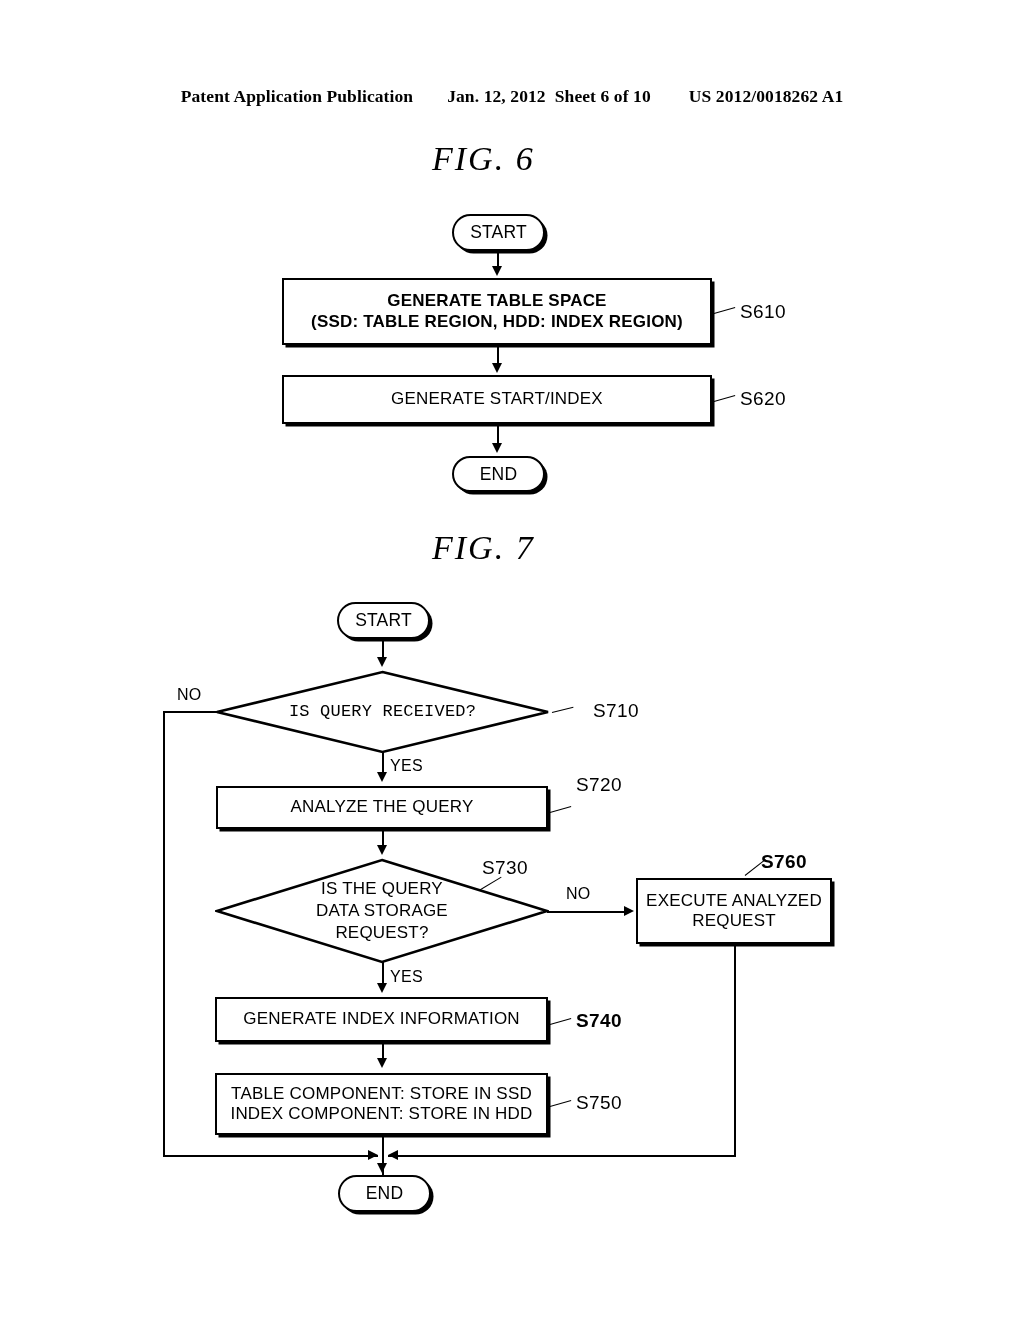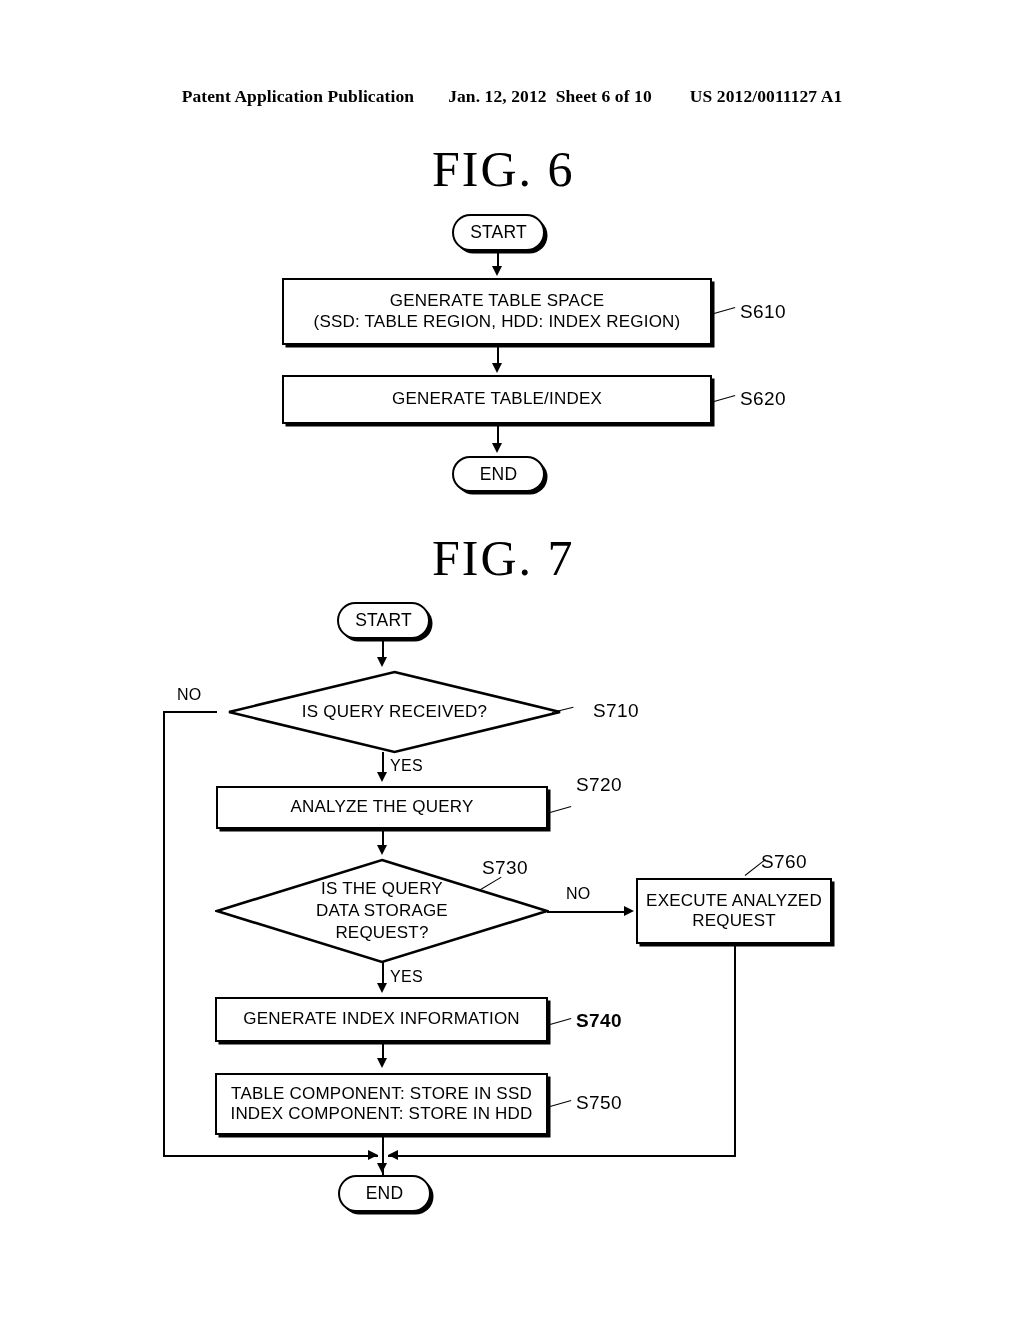--- a/index.html
+++ b/index.html
@@ -33,23 +33,24 @@
   }
   .page-header .hdr-pub { }
   .page-header .hdr-date { margin-left: 34px; }
   .page-header .hdr-sheet { margin-left: 9px; text-align: center; }
   .page-header .hdr-patno { margin-left: 38px; }
 
   
   .fig-title {
     position: absolute;
     font-family: "Liberation Serif", serif;
-    font-size: 50px;
+    font-size: 34px;
     letter-spacing: 2px;
     white-space: nowrap;
+    font-style: italic;
   }
 
   
   .node {
     position: absolute;
     box-sizing: border-box;
     background: #ffffff;
     border: 2.2px solid #000;
     display: flex;
     align-items: center;
@@ -145,55 +146,55 @@
     white-space: nowrap;
   }
 </style>
 </head>
 <body>
 
 <div class="page-header">
   <span class="hdr-pub">Patent Application Publication</span>
   <span class="hdr-date">Jan. 12, 2012</span>
   <span class="hdr-sheet">Sheet 6 of 10</span>
-  <span class="hdr-patno">US 2012/0011127 A1</span>
+  <span class="hdr-patno">US 2012/0018262 A1</span>
 </div>
 
 <div class="fig-title" style="left:432px; top:140px;">FIG.  6</div>
 
 <div class="node terminator shadow" style="left:452px; top:214px; width:93px; height:37px;">START</div>
 
 <div class="vline" style="left:497px; top:251px; height:18px;"></div>
 <div class="arrow-down" style="left:492px; top:266px;"></div>
 
-<div class="node shadow" style="left:282px; top:278px; width:430px; height:67px;">GENERATE TABLE SPACE
+<div class="node shadow" style="left:282px; top:278px; width:430px; height:67px;font-weight:bold;">GENERATE TABLE SPACE
 (SSD: TABLE REGION, HDD: INDEX REGION)</div>
 <div class="leader" style="left:714px; top:313px; width:22px; transform:rotate(-16deg);"></div>
 <div class="step-label" style="left:740px; top:301px;">S610</div>
 
 <div class="vline" style="left:497px; top:347px; height:19px;"></div>
 <div class="arrow-down" style="left:492px; top:363px;"></div>
 
-<div class="node shadow" style="left:282px; top:375px; width:430px; height:49px;">GENERATE TABLE/INDEX</div>
+<div class="node shadow" style="left:282px; top:375px; width:430px; height:49px;">GENERATE START/INDEX</div>
 <div class="leader" style="left:714px; top:401px; width:22px; transform:rotate(-16deg);"></div>
 <div class="step-label" style="left:740px; top:388px;">S620</div>
 
 <div class="vline" style="left:497px; top:426px; height:20px;"></div>
 <div class="arrow-down" style="left:492px; top:443px;"></div>
 
 <div class="node terminator shadow" style="left:452px; top:456px; width:93px; height:36px;">END</div>
 
 <div class="fig-title" style="left:432px; top:529px;">FIG.  7</div>
 
 <div class="node terminator shadow" style="left:337px; top:602px; width:93px; height:37px;">START</div>
 
 <div class="vline" style="left:382px; top:639px; height:20px;"></div>
 <div class="arrow-down" style="left:377px; top:657px;"></div>
 
-<div class="diamond-wrap" style="left:227px; top:670px; width:335px; height:84px;">
+<div class="diamond-wrap" style="left:215px; top:670px; width:335px; height:84px;font-family:Liberation Mono, monospace;">
   <svg class="diamond-shape" viewBox="0 0 335 84" preserveAspectRatio="none">
     <polygon points="167.5,2 333,42 167.5,82 2,42" fill="#ffffff" stroke="#000000" stroke-width="2.6"></polygon>
   </svg>
   <div class="diamond-text">IS QUERY RECEIVED?</div>
 </div>
 <div class="leader" style="left:552px; top:712px; width:22px; transform:rotate(-14deg);"></div>
 <div class="step-label" style="left:593px; top:700px;">S710</div>
 
 <div class="branch-label" style="left:177px; top:686px;">NO</div>
 <div class="hline" style="left:163px; top:711px; width:54px;"></div>
@@ -223,21 +224,21 @@
 <div class="leader" style="left:479px; top:890px; width:26px; transform:rotate(-31deg);"></div>
 <div class="step-label" style="left:482px; top:857px;">S730</div>
 
 <div class="branch-label" style="left:566px; top:885px;">NO</div>
 <div class="hline" style="left:547px; top:911px; width:80px;"></div>
 <div class="arrow-right" style="left:624px; top:906px;"></div>
 
 <div class="node shadow" style="left:636px; top:878px; width:196px; height:66px;">EXECUTE ANALYZED
 REQUEST</div>
 <div class="leader" style="left:745px; top:875px; width:26px; transform:rotate(-38deg);"></div>
-<div class="step-label" style="left:761px; top:851px;">S760</div>
+<div class="step-label" style="left:761px; top:851px;font-weight:bold;">S760</div>
 
 <div class="vline" style="left:734px; top:946px; height:210px;"></div>
 <div class="hline" style="left:388px; top:1155px; width:348px;"></div>
 <div class="arrow-left" style="left:388px; top:1150px;"></div>
 
 <div class="branch-label" style="left:390px; top:968px;">YES</div>
 <div class="vline" style="left:382px; top:962px; height:22px;"></div>
 <div class="arrow-down" style="left:377px; top:983px;"></div>
 
 <div class="node shadow" style="left:215px; top:997px; width:333px; height:45px;">GENERATE INDEX INFORMATION</div>

